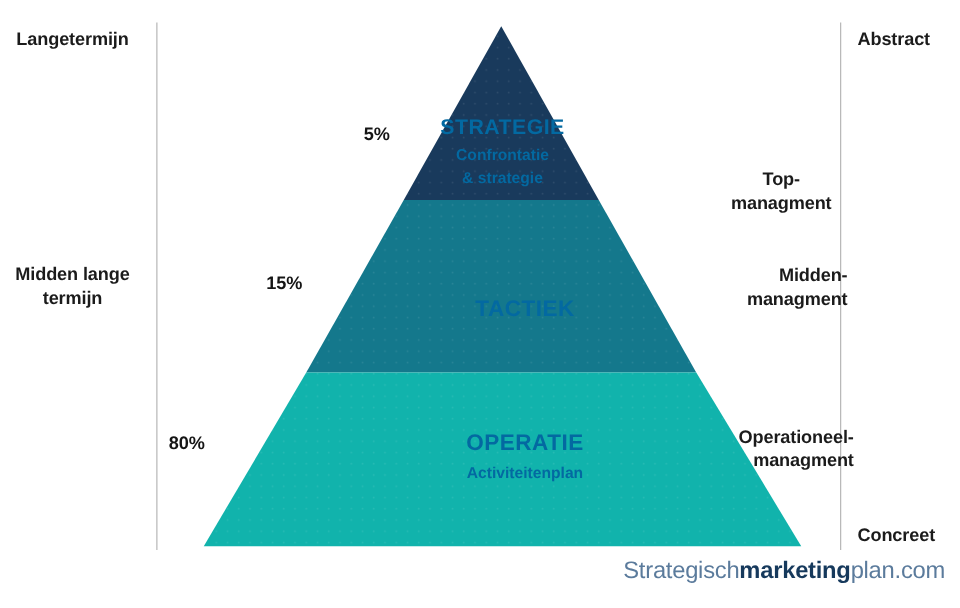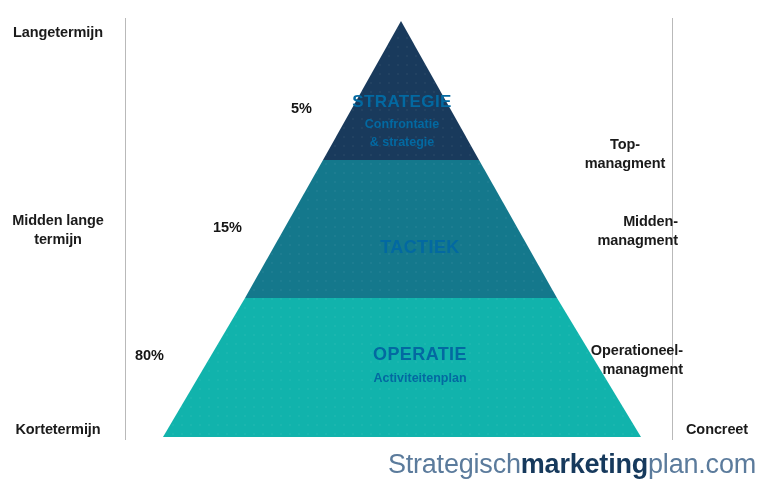--- a/index.html
+++ b/index.html
@@ -97,41 +97,41 @@
     text-align: right;
   }
   #pct-strategie { left: 262px; top: 100px; width: 50px; }
   #pct-tactiek   { left: 188px; top: 219px; width: 54px; }
   #pct-operatie  { left: 108px; top: 347px; width: 56px; }
 
   
   #logo {
     position: absolute;
     right: 12px;
-    bottom: 6px;
-    font-size: 27px;
+    bottom: 18px;
+    font-size: 19px;
     white-space: nowrap;
     letter-spacing: -0.2px;
   }
   #logo .logo-part-1,
   #logo .logo-part-3 { color: #5b7b9c; font-weight: normal; }
   #logo .logo-part-2 { color: #16395c; font-weight: bold; }
 </style>
 </head>
 <body>
 
 <div id="canvas">
 
   <div id="axis-left" class="axis-line"></div>
   <div id="axis-right" class="axis-line"></div>
 
   <div id="label-longterm" class="scale-label scale-left">Langetermijn</div>
   <div id="label-midterm" class="scale-label scale-left">Midden lange termijn</div>
-  <div id="label-shortterm" class="scale-label scale-left">Kortetermijn</div>
 
+  <div id="label-abstract" class="scale-label scale-right">Abstract</div>
   <div id="label-concrete" class="scale-label scale-right">Concreet</div>
 
   <div id="pyramid">
     <svg width="768" height="486" viewBox="0 0 768 486" xmlns="http://www.w3.org/2000/svg">
       <defs>
         <pattern id="dots" width="9" height="9" patternUnits="userSpaceOnUse">
           <circle cx="2" cy="2" r="0.7" fill="#ffffff" fill-opacity="0.10"></circle>
         </pattern>
       </defs>
 

